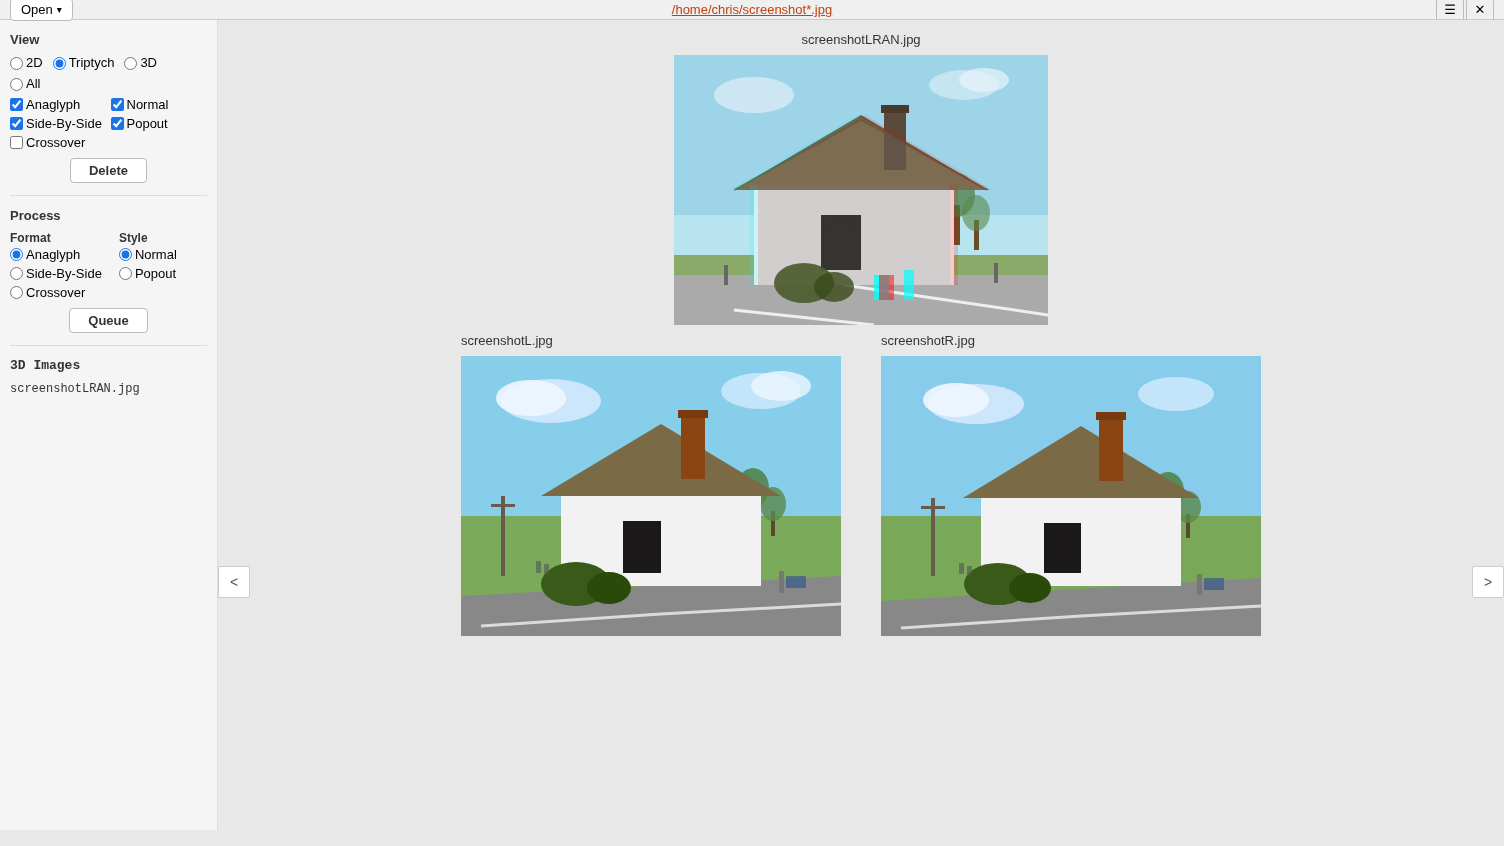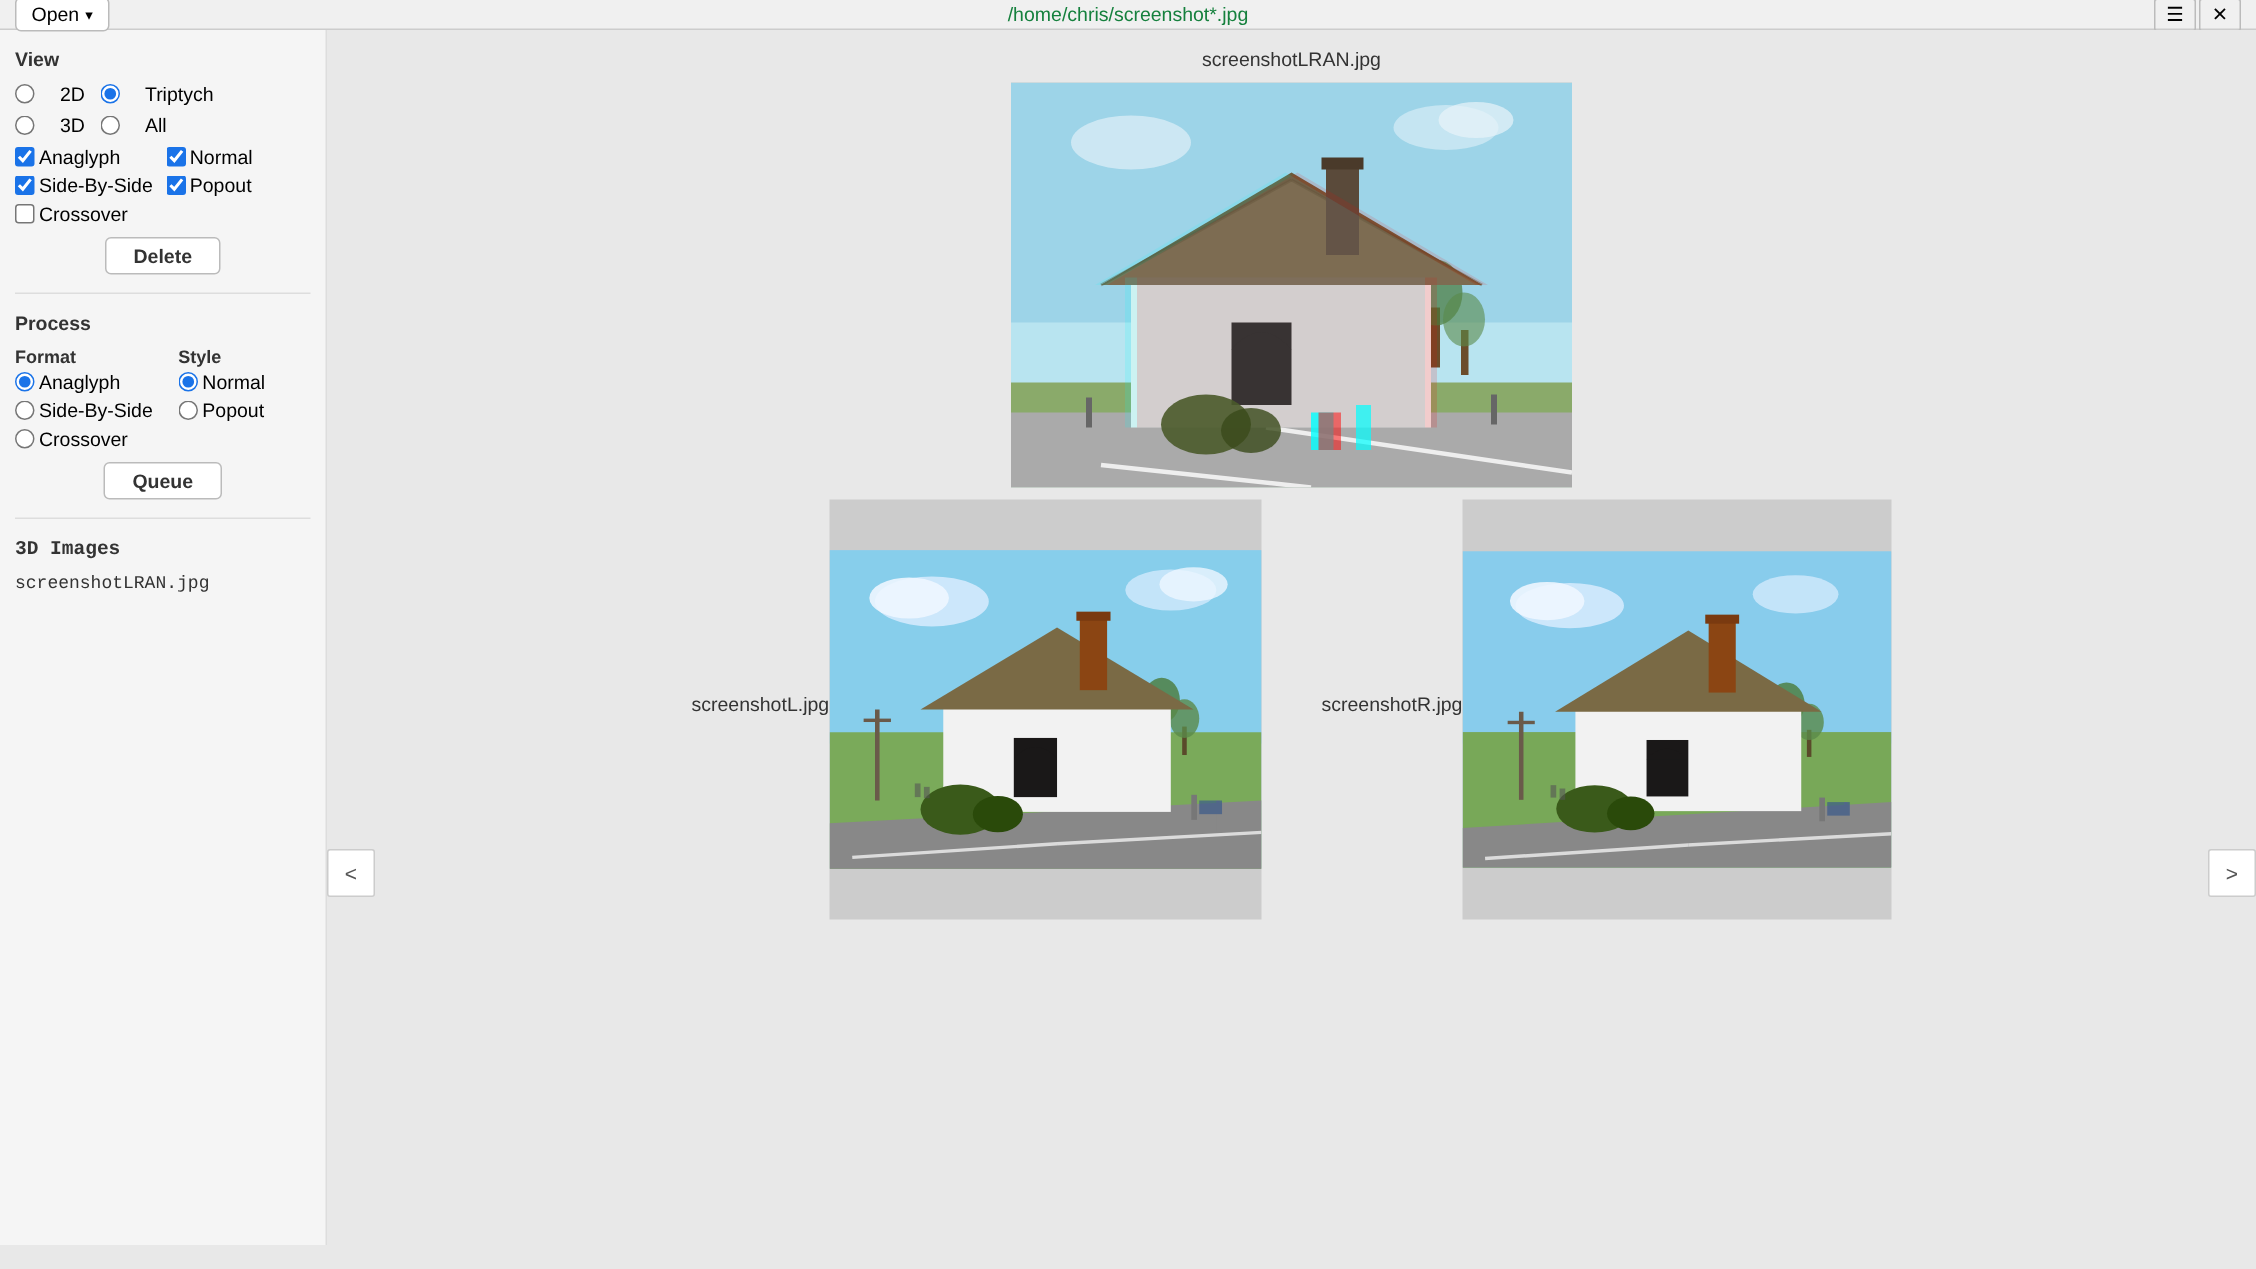--- a/index.html
+++ b/index.html
@@ -34,21 +34,22 @@
       gap: 4px;
     }
     .titlebar-open-btn .caret {
       font-size: 10px;
     }
     .titlebar-path {
       position: absolute;
       left: 50%;
       transform: translateX(-50%);
       font-size: 13px;
-      color: #15803d;
+      color: #c2410c;
+      text-decoration: underline;
     }
     .titlebar-actions {
       margin-left: auto;
       display: flex;
       gap: 2px;
     }
     .titlebar-btn {
       background: none;
       border: 1px solid #bbb;
       border-radius: 2px;
@@ -86,22 +87,22 @@
 
     .view-section { margin-bottom: 0; }
     .view-radios {
       display: flex;
       flex-wrap: wrap;
       gap: 6px 0;
       align-items: center;
     }
     .view-radios label {
       display: flex;
-      align-items: center;
-      gap: 17px;
+      align-items: flex-end;
+      gap: 3px;
       margin-right: 10px;
       cursor: pointer;
       font-size: 13px;
     }
     .view-radios input[type="radio"] {
       accent-color: #1a73e8;
       cursor: pointer;
     }
 
     .checkboxes-grid {
@@ -251,22 +252,22 @@
     .triptych-images {
       display: flex;
       gap: 40px;
       justify-content: center;
       width: 100%;
       padding: 0 40px;
     }
 
     .triptych-item {
       display: flex;
-      flex-direction: row;
-      align-items: center;
+      flex-direction: column;
+      align-items: flex-start;
       flex: 1;
       max-width: 380px;
     }
 
     .triptych-item-label {
       font-size: 13px;
       color: #333;
       margin-bottom: 8px;
     }
 

